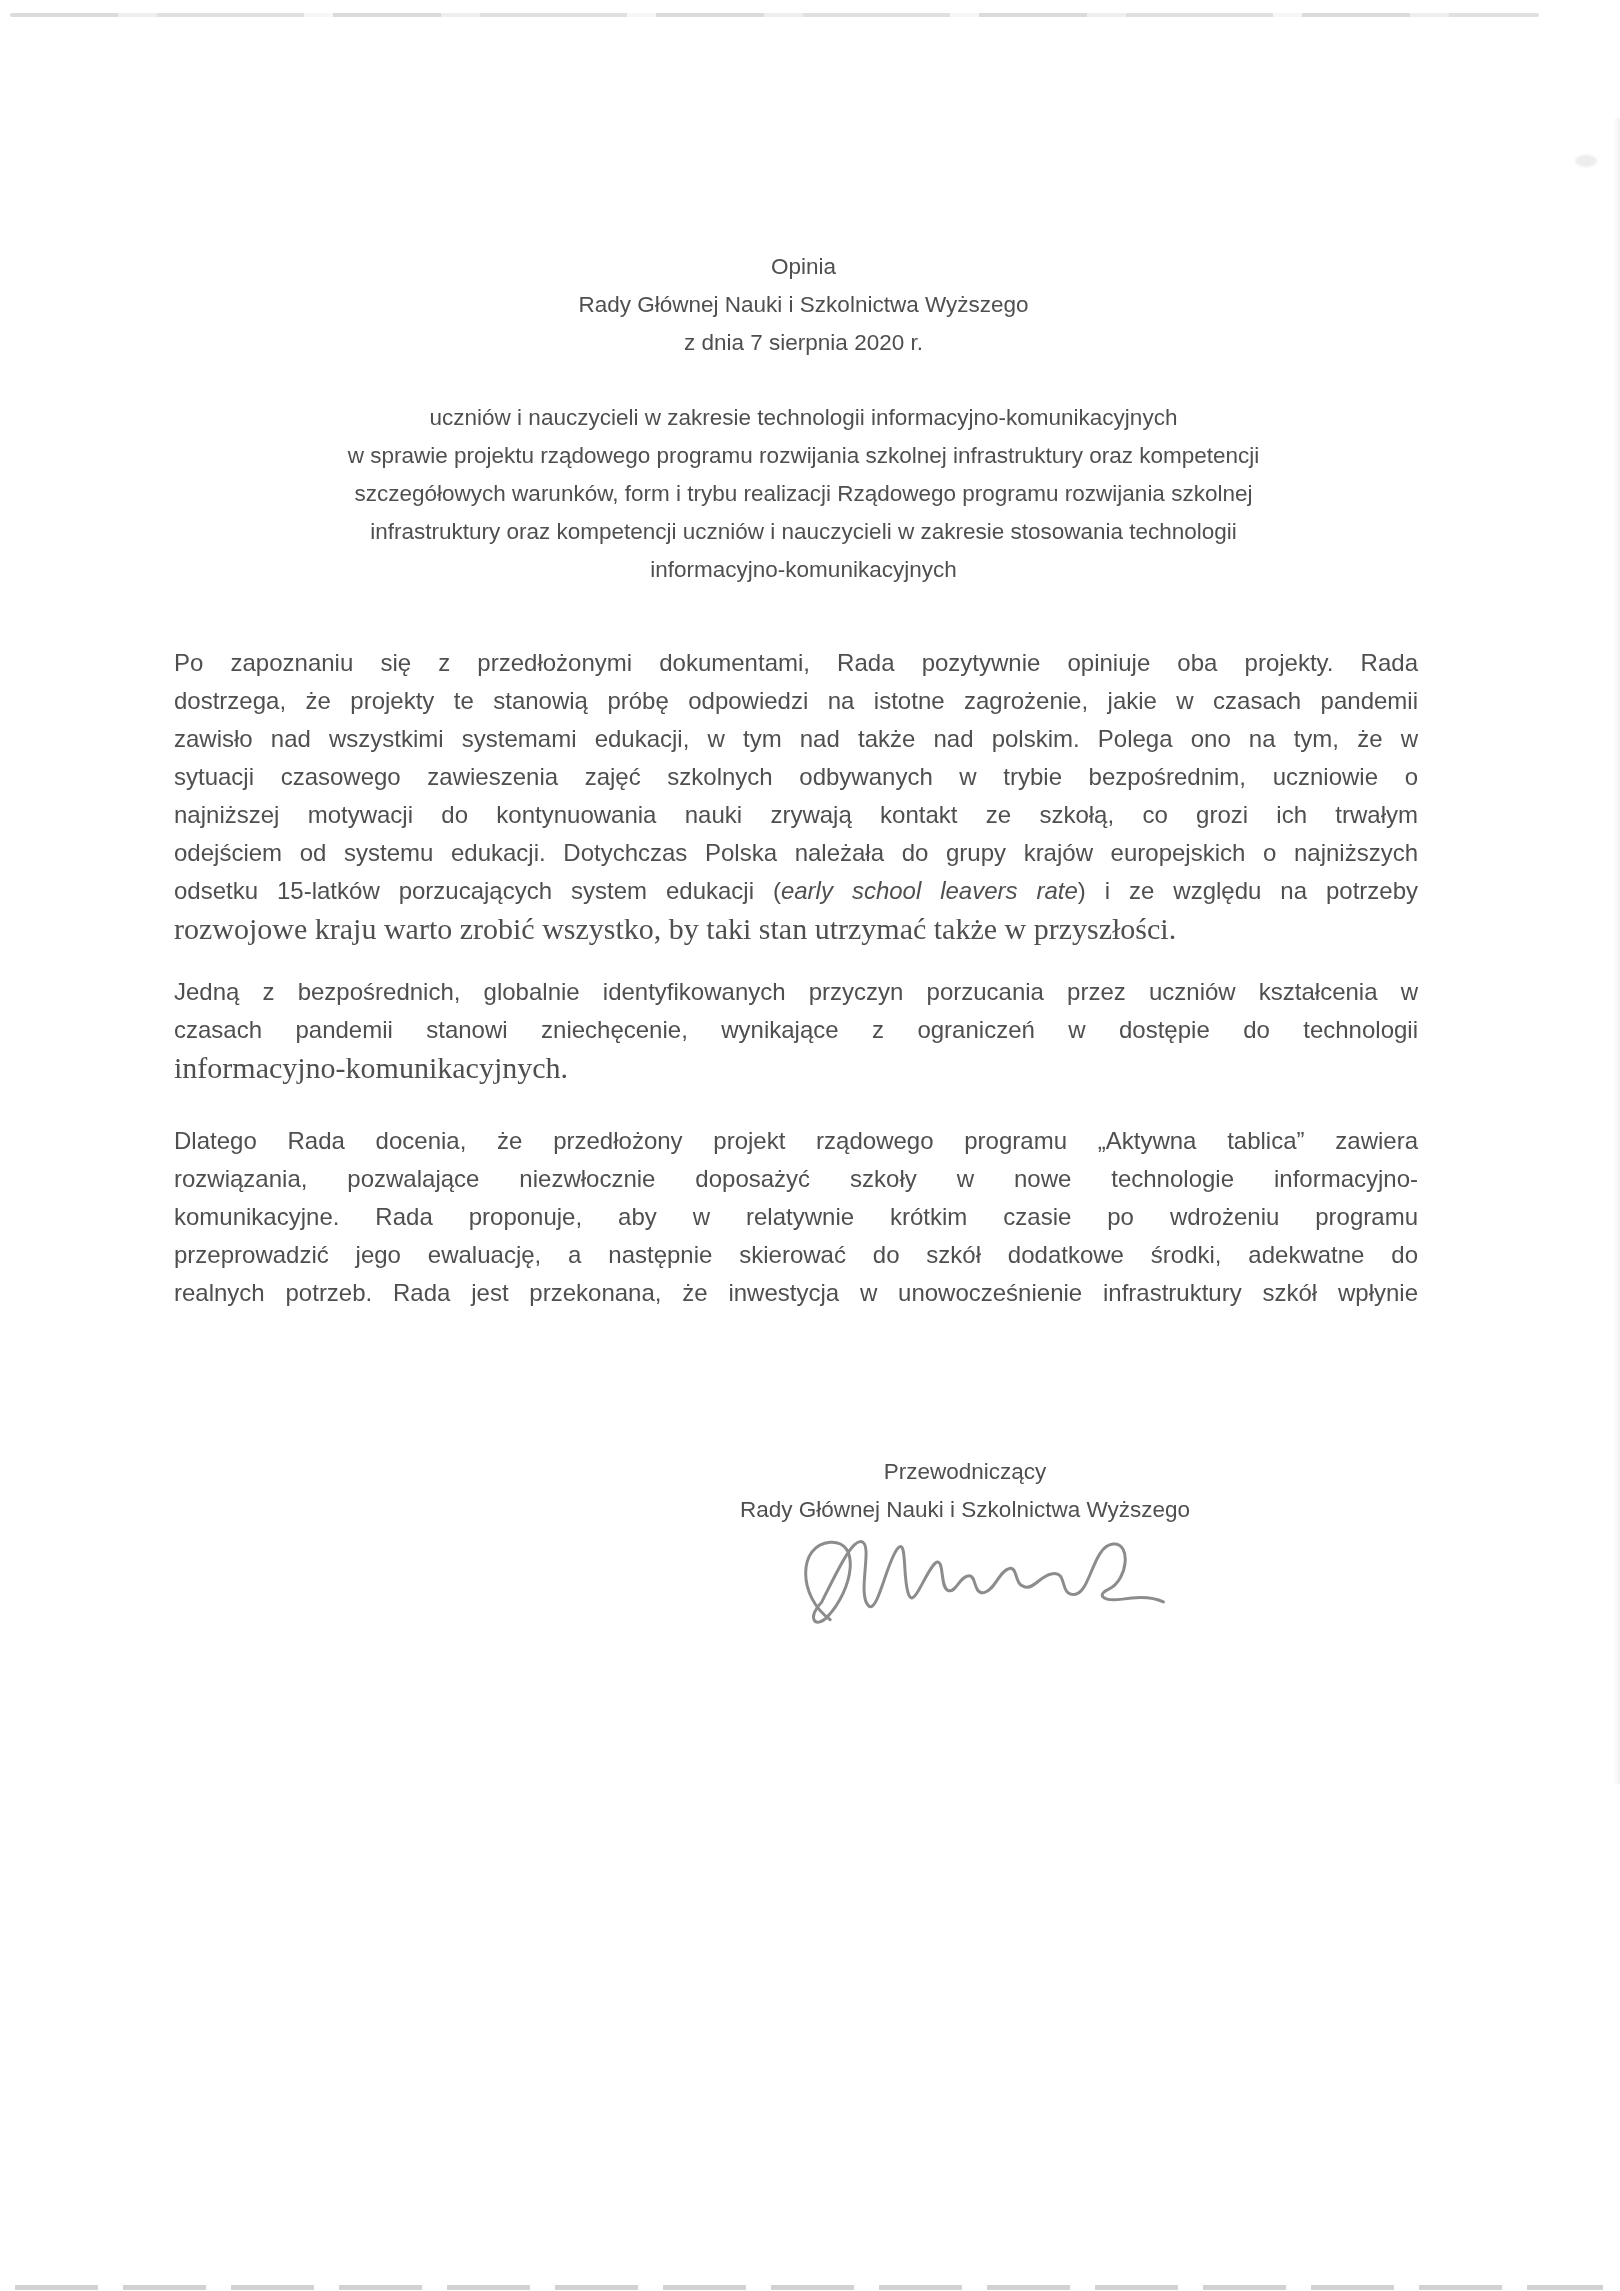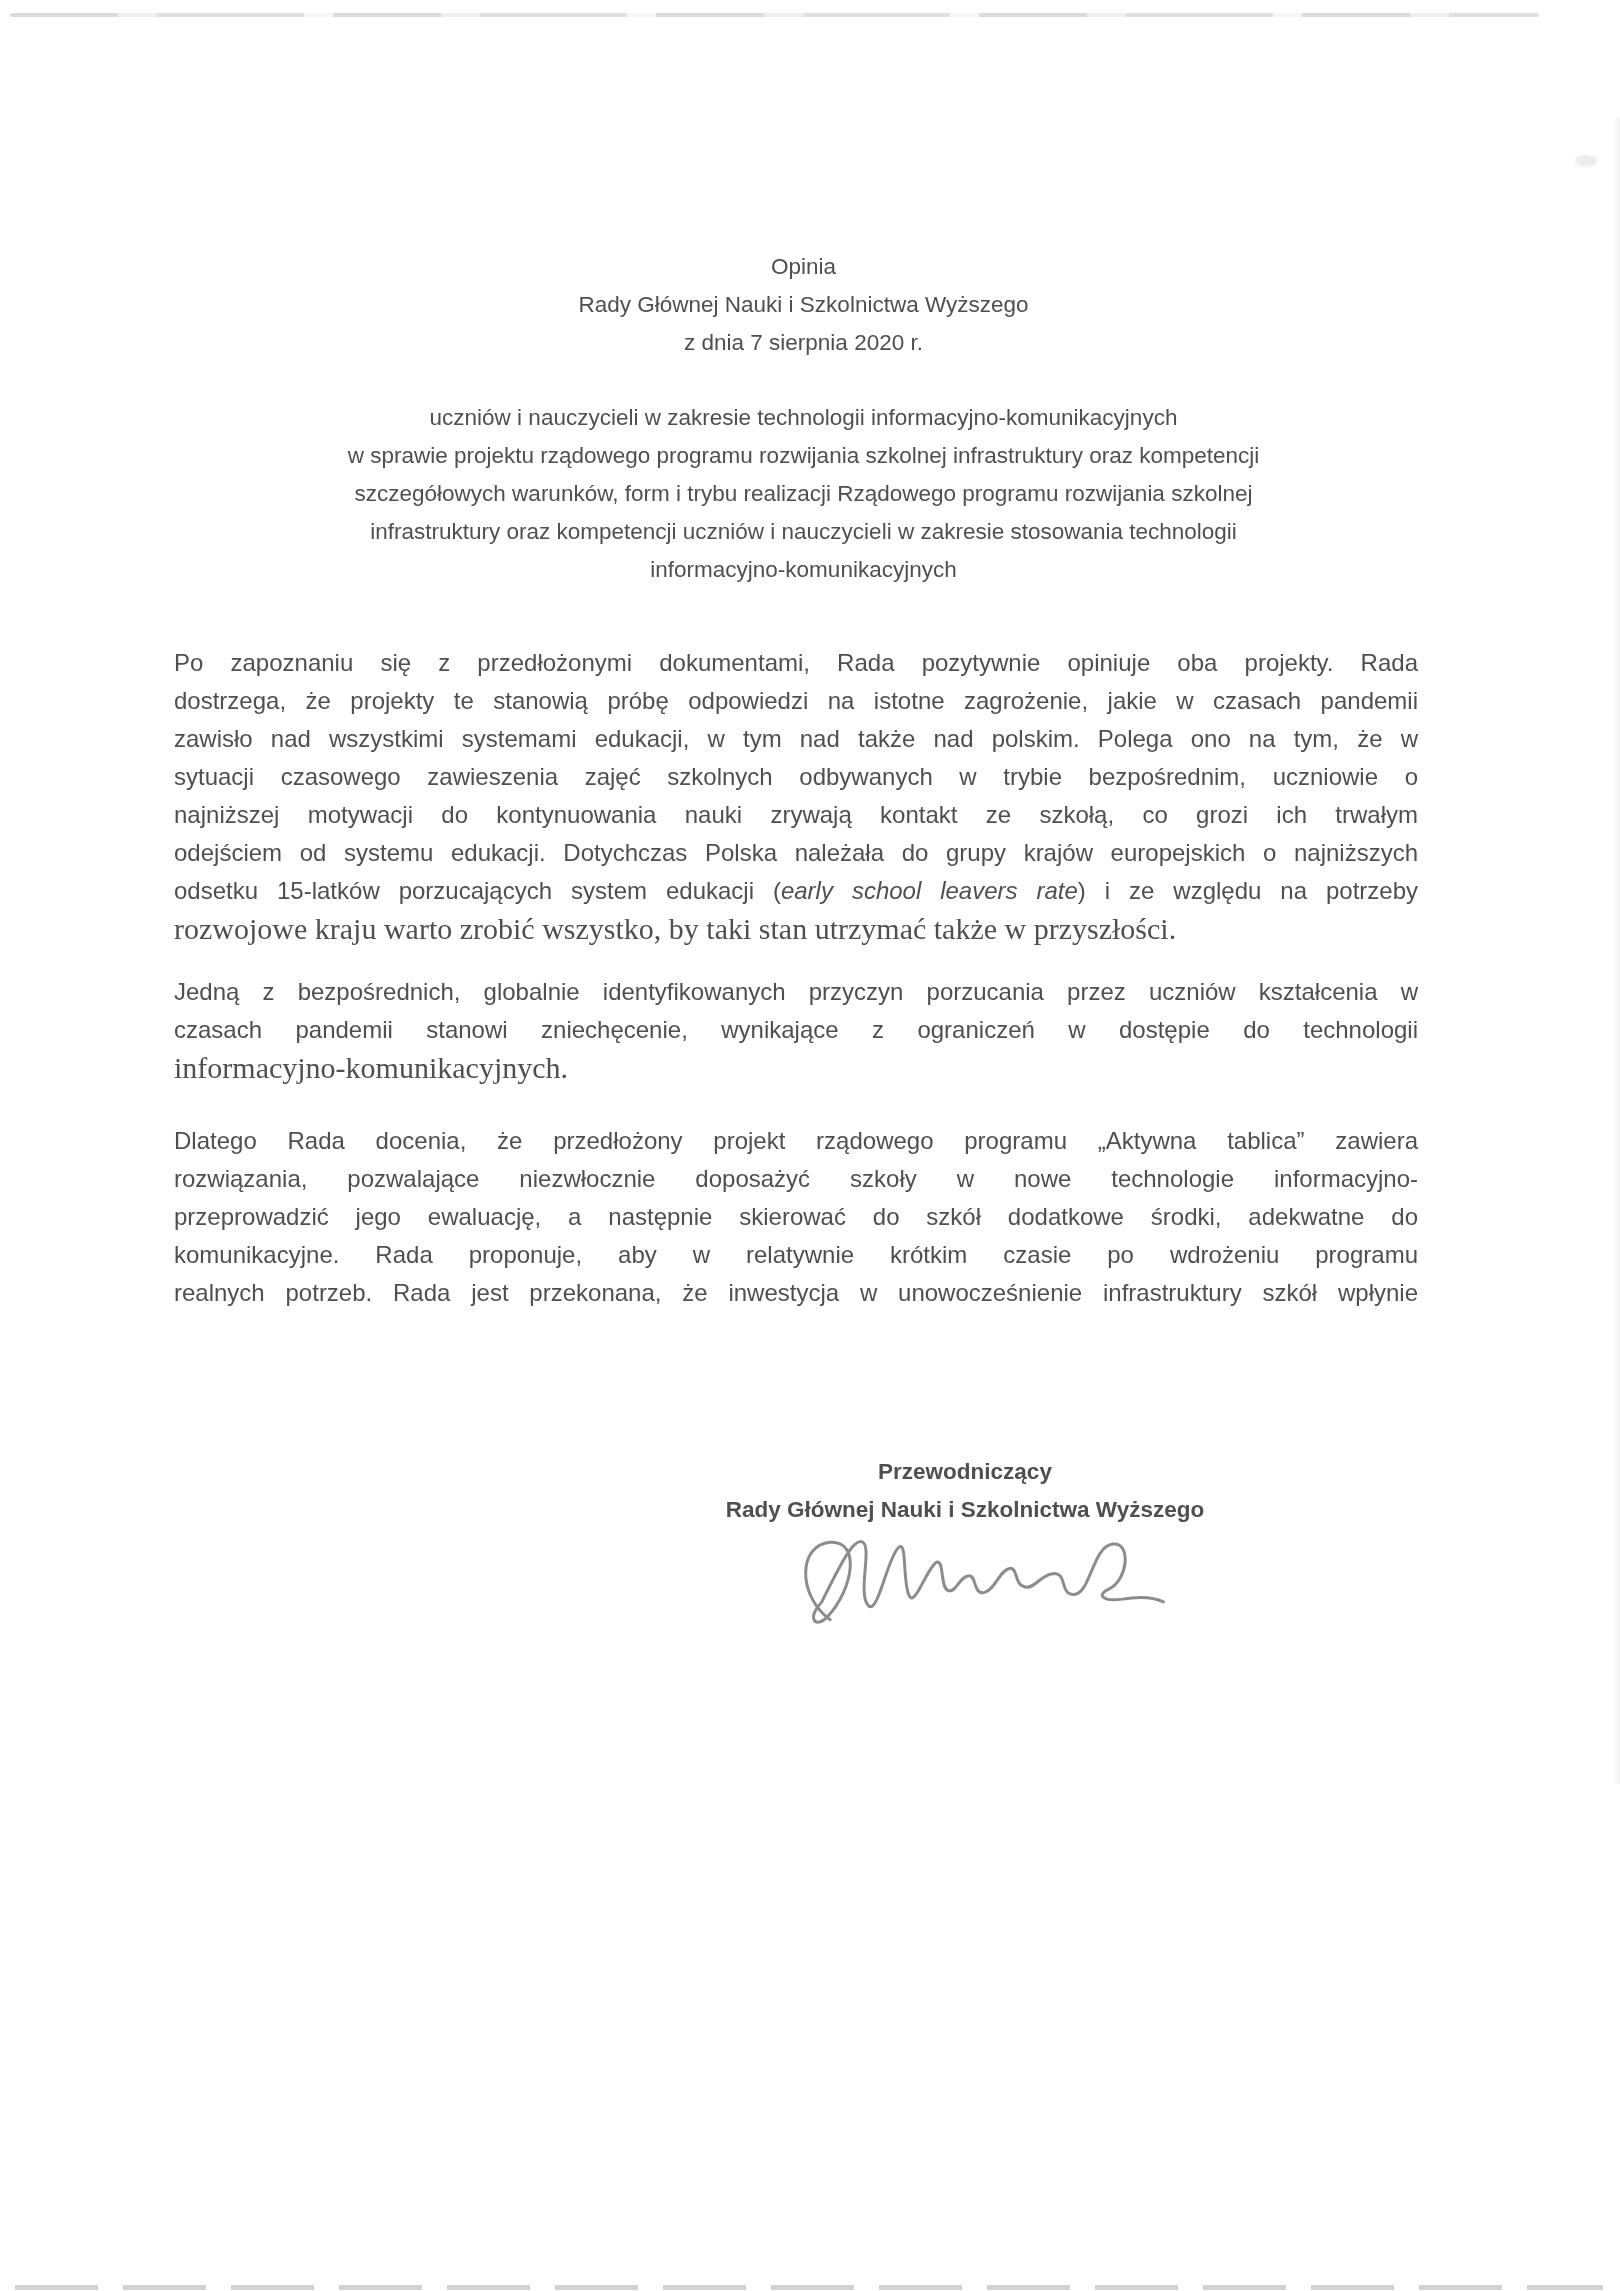--- a/index.html
+++ b/index.html
@@ -44,21 +44,21 @@
   .jline{
     height:38px;line-height:38px;font-size:24px;
     text-align:justify;text-align-last:justify;
   }
   .lline{height:38px;line-height:38px;font-size:30px;text-align:left;font-family:Liberation Serif, serif;}
   .gap-a{height:24.5px;}
   .gap-b{height:35px;}
   .it{font-style:italic;}
 
   .sig-block{position:absolute;left:720px;top:1453px;width:490px;text-align:center;}
-  .sig-line{height:38px;line-height:38px;font-size:22.5px;white-space:nowrap;font-weight:bold;}
+  .sig-line{height:38px;line-height:38px;font-size:22.5px;white-space:nowrap;}
   .sig-svg{display:block;margin:2px auto 0 auto;}
   .sig-name{height:38px;line-height:38px;font-size:22.5px;margin-top:-5.9px;white-space:nowrap;}
 </style>
 </head>
 <body>
 
 <div class="page">
 
   <div class="scan-top"></div>
   <div class="scan-bottom"></div>
@@ -98,22 +98,22 @@
       <div class="jline">Jedną z bezpośrednich, globalnie identyfikowanych przyczyn porzucania przez uczniów kształcenia w</div>
       <div class="jline">czasach pandemii stanowi zniechęcenie, wynikające z ograniczeń w dostępie do technologii</div>
       <div class="lline">informacyjno-komunikacyjnych.</div>
     </div>
 
     <div class="gap-b"></div>
 
     <div>
       <div class="jline">Dlatego Rada docenia, że przedłożony projekt rządowego programu „Aktywna tablica” zawiera</div>
       <div class="jline">rozwiązania, pozwalające niezwłocznie doposażyć szkoły w nowe technologie informacyjno-</div>
+      <div class="jline">komunikacyjne. Rada proponuje, aby w relatywnie krótkim czasie po wdrożeniu programu</div>
       <div class="jline">przeprowadzić jego ewaluację, a następnie skierować do szkół dodatkowe środki, adekwatne do</div>
-      <div class="jline">komunikacyjne. Rada proponuje, aby w relatywnie krótkim czasie po wdrożeniu programu</div>
       <div class="jline">realnych potrzeb. Rada jest przekonana, że inwestycja w unowocześnienie infrastruktury szkół wpłynie</div>
     </div>
 
   </div>
 
   <div class="sig-block">
     <div class="sig-line">Przewodniczący</div>
     <div class="sig-line">Rady Głównej Nauki i Szkolnictwa Wyższego</div>
     <svg class="sig-svg" width="431" height="98" viewBox="0 0 440 105" aria-hidden="true">
       <path d="M 75,95

